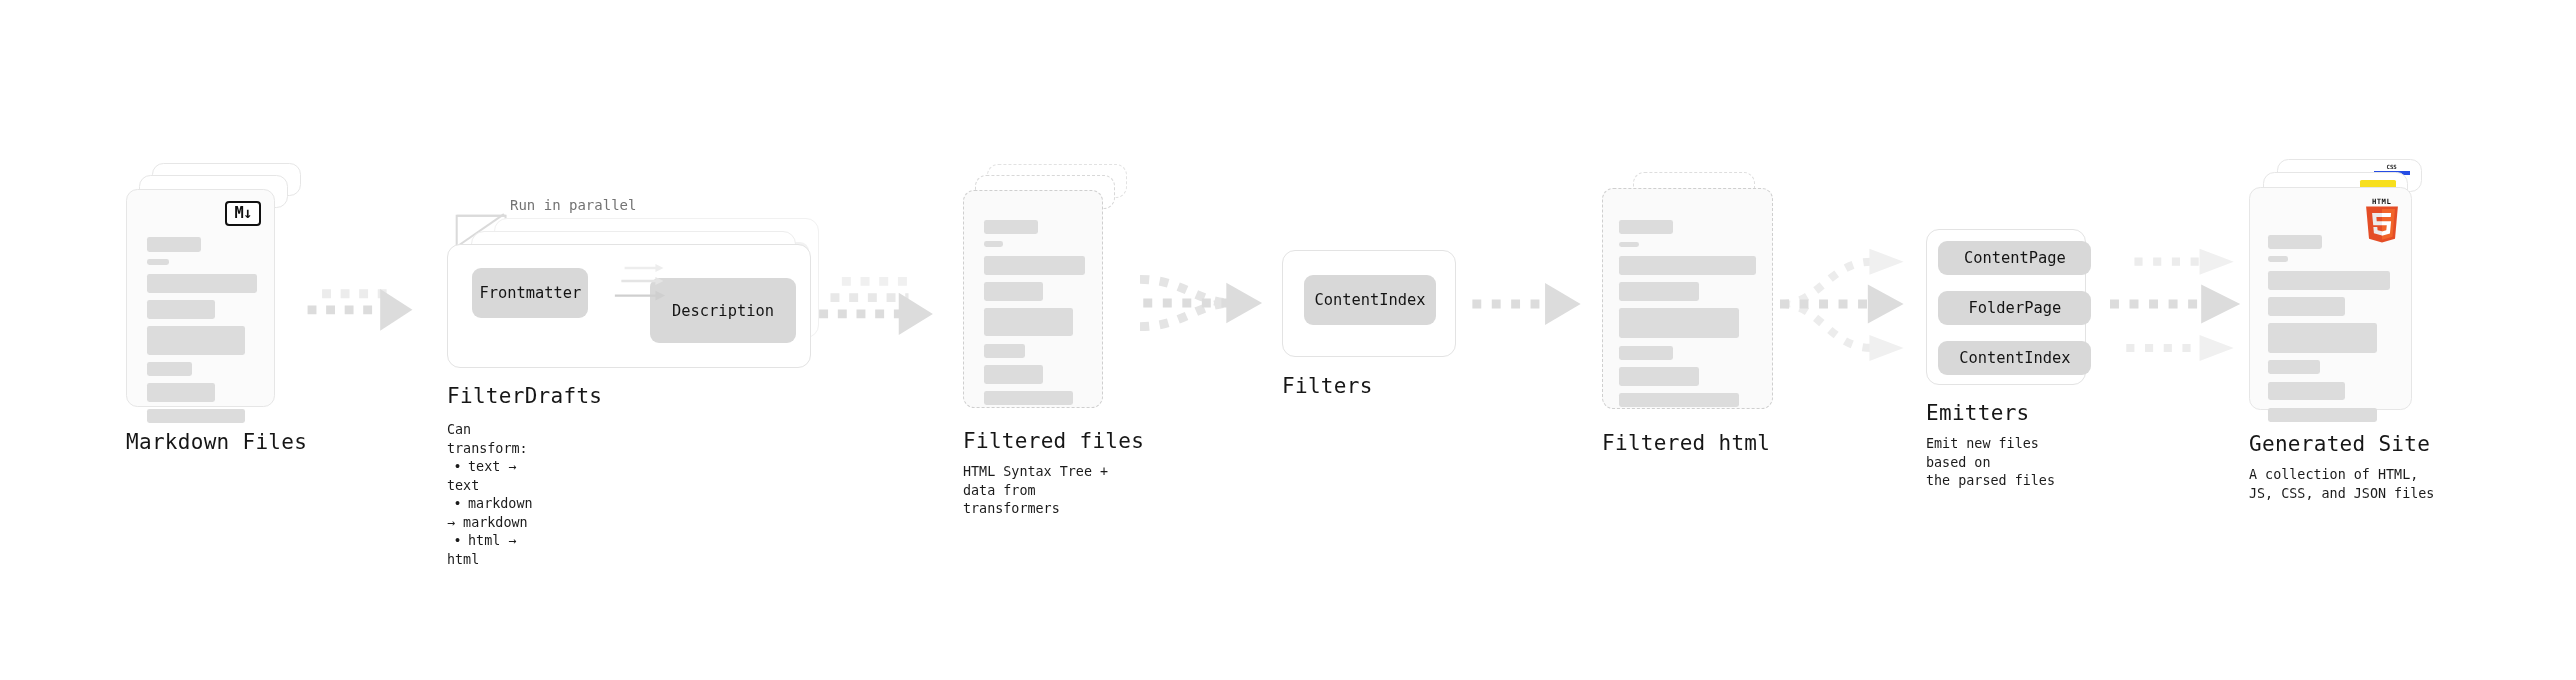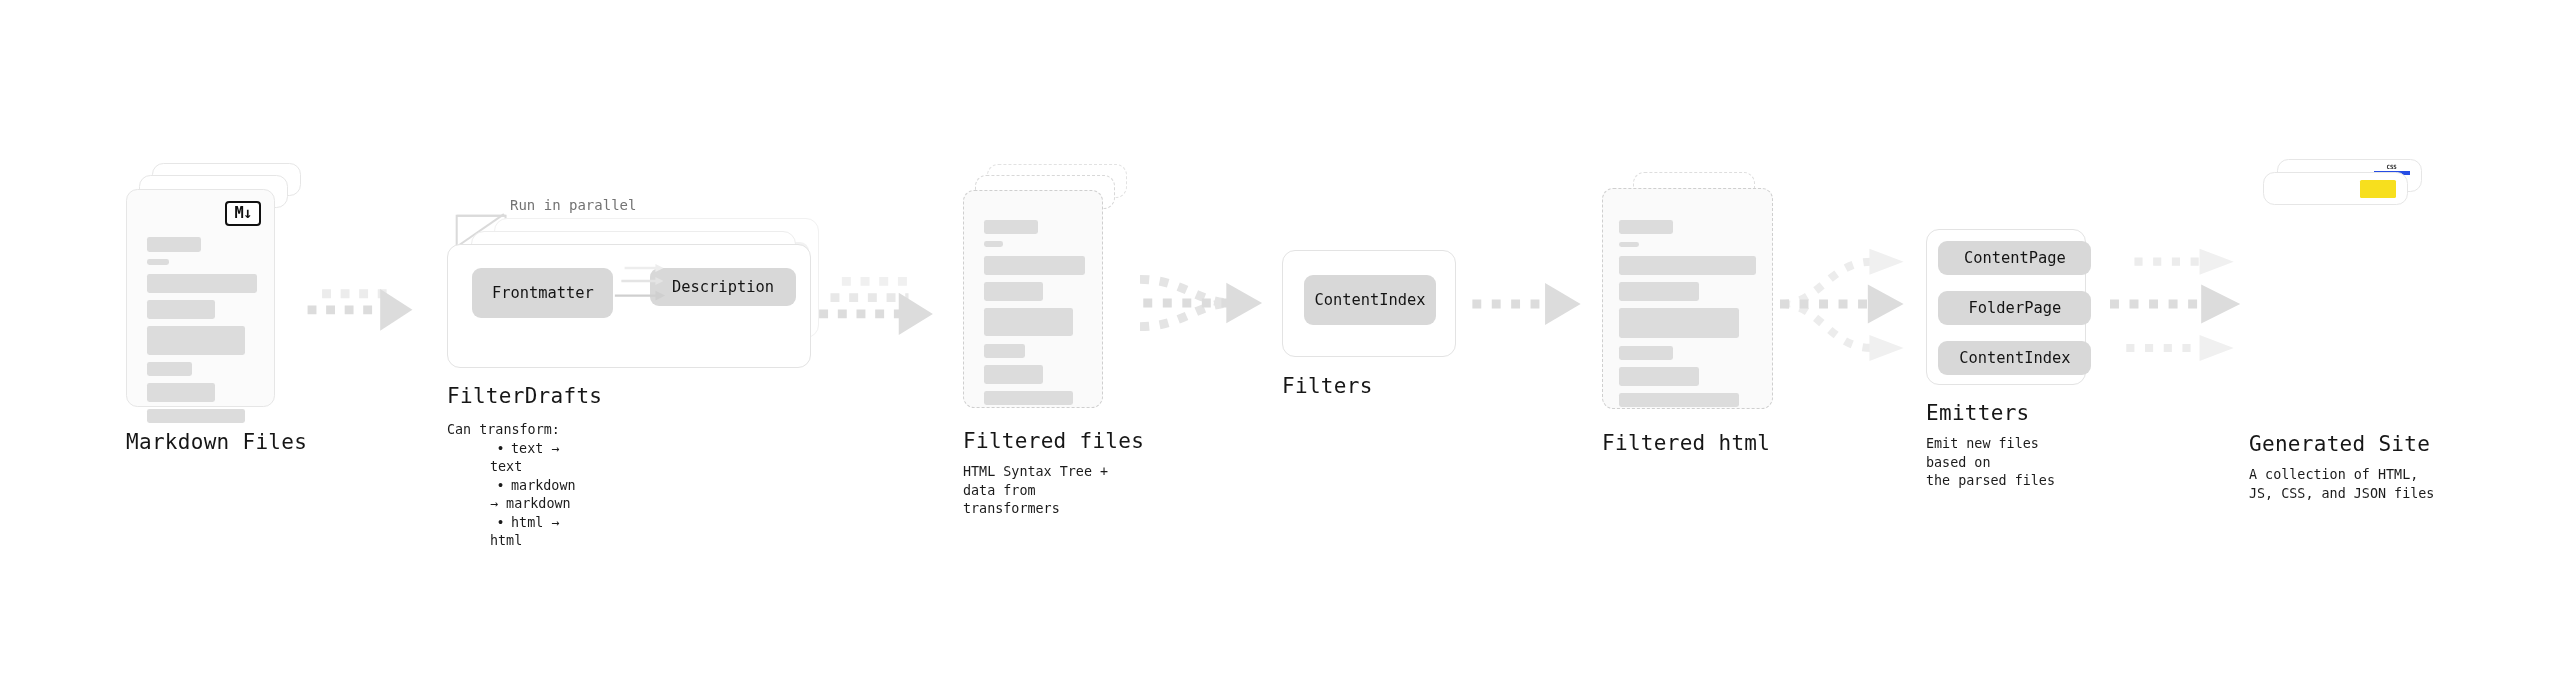--- a/index.html
+++ b/index.html
@@ -102,21 +102,21 @@
     white-space: nowrap;
   }
   .subtitle {
     font-size: 13.4px;
     color: #1b1b1b;
     line-height: 1.38;
     white-space: pre-line;
   }
   .bullets { font-size: 13.4px; color: #1b1b1b; line-height: 1.38; }
   .bullets .lead { }
-  .bullets ul { list-style: none; margin-left: 43px; }
+  .bullets ul { list-style: none; }
   .bullets li::before { content: "\2022"; margin: 0 6.5px 0 6.5px; }
 
   
   .group-box {
     position: absolute;
     border: 1.6px solid #e3e3e3;
     border-radius: 13px;
     background: #ffffff;
   }
   .pill {
@@ -184,24 +184,24 @@
       <div class="pill softer" style="position:absolute; left:44px; top:23px; width:122px; height:50px;"></div>
       <div class="pill softer" style="position:absolute; left:192px; top:23px; width:122px; height:50px;"></div>
     </div>
 
     <div class="group-box" style="left:24.4px; top:36px; width:325px; height:120px; border-color:#ededed;">
       <div class="pill softer" style="position:absolute; left:23px; top:23px; width:122px; height:50px; background:#f0f0f0;"></div>
       <div class="pill softer" style="position:absolute; left:192px; top:23px; width:122px; height:50px; background:#f0f0f0;"></div>
     </div>
 
     <div class="group-box" style="left:0px; top:49px; width:364px; height:124px;">
-      <div class="pill" style="position:absolute; left:24.4px; top:23px; width:141px; height:50px;">
+      <div class="pill" style="position:absolute; left:24.4px; top:23px; width:116px; height:50px;">
         <span>Frontmatter</span>
       </div>
-      <div class="pill" style="position:absolute; left:202px; top:23px; width:146px; height:38px;align-items:center;">
+      <div class="pill" style="position:absolute; left:202px; top:33px; width:146px; height:65px;align-items:center;">
         <span>Description</span>
       </div>
     </div>
 
     <svg style="position:absolute; left:163px; top:68px;" width="73" height="49" viewBox="0 0 90 60">
       <line x1="18" y1="6" x2="58" y2="6" stroke="#ededed" stroke-width="3"></line>
       <polygon points="56,1 66,6 56,11" fill="#ededed"></polygon>
       <line x1="14" y1="22" x2="58" y2="22" stroke="#e4e4e4" stroke-width="3"></line>
       <polygon points="56,17 66,22 56,27" fill="#e4e4e4"></polygon>
       <line x1="6" y1="40" x2="58" y2="40" stroke="#cfcfcf" stroke-width="3"></line>
@@ -335,20 +335,43 @@
           </div>
         </div>
       </div>
 
       <div class="doc ghost" style="left:14px; top:13px; width:145px; height:32.5px;">
         <div class="badge" style="top:7.3px; right:11.4px;">
           <div class="js-badge"></div>
         </div>
       </div>
 
+      <div class="doc" style="left:0px; top:28px; width:163px; height:223px;">
+        <div class="badge" style="top:9.8px; right:11.4px;">
+          <div class="html5">
+            <div class="h5-word">HTML</div>
+            <svg width="36" height="37" viewBox="0 0 512 512">
+              <path fill="#e44d26" d="M71 460L30 0h452l-41 460-185 52z"></path>
+              <path fill="#f16529" d="M256 472l149-41 35-394H256z"></path>
+              <path fill="#ebebeb" d="M256 208h-75l-5-58h80V94H115l16 172h125zm0 145l-63-17-4-45h-56l8 89 115 32z"></path>
+              <path fill="#ffffff" d="M255 208v58h69l-7 73-62 17v59l114-32 16-175zm0-114v56h125l5-56z"></path>
+            </svg>
+          </div>
+        </div>
+        <div class="doc-body" style="top:47px; left:18px; right:18px;">
+          <div class="sk" style="width:54px; height:14px;"></div>
+          <div class="sk" style="width:19.5px; height:5.7px; margin-bottom:9px;"></div>
+          <div class="sk" style="width:122px; height:18.7px;"></div>
+          <div class="sk" style="width:77px; height:18.7px;"></div>
+          <div class="sk" style="width:109px; height:30px;"></div>
+          <div class="sk" style="width:52px; height:14px;"></div>
+          <div class="sk" style="width:77px; height:18.7px;"></div>
+          <div class="sk" style="width:109px; height:14px;"></div>
+        </div>
+      </div>
     </div>
 
     <div class="title" style="position:absolute; left:0px; top:273px;">Generated Site</div>
     <div class="subtitle" style="position:absolute; left:0px; top:307px;">A collection of HTML,
 JS, CSS, and JSON files</div>
   </div>
 
 </div>
 
 

